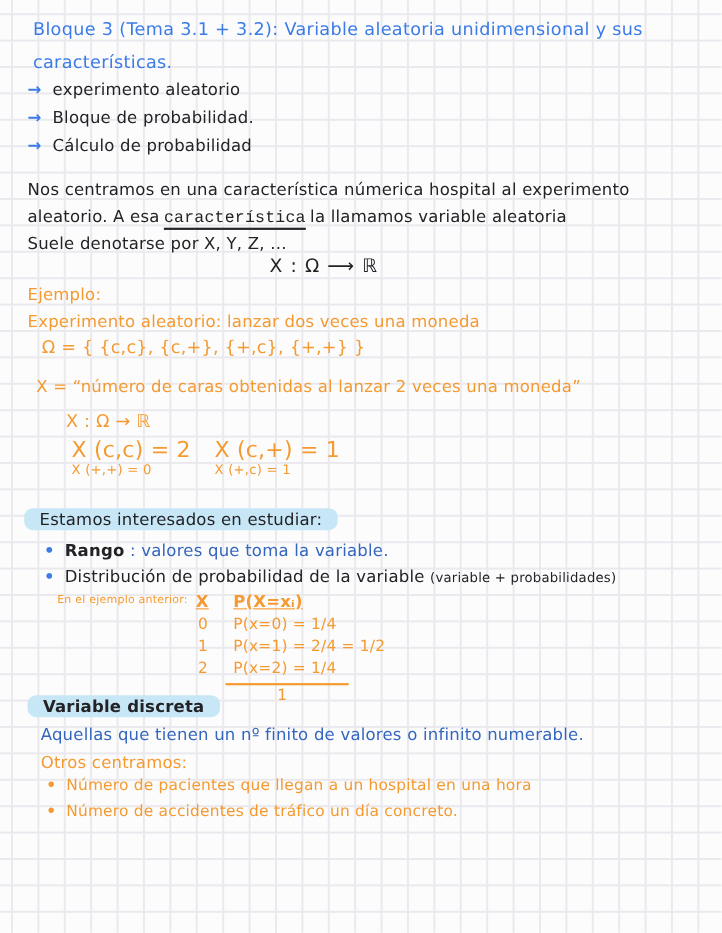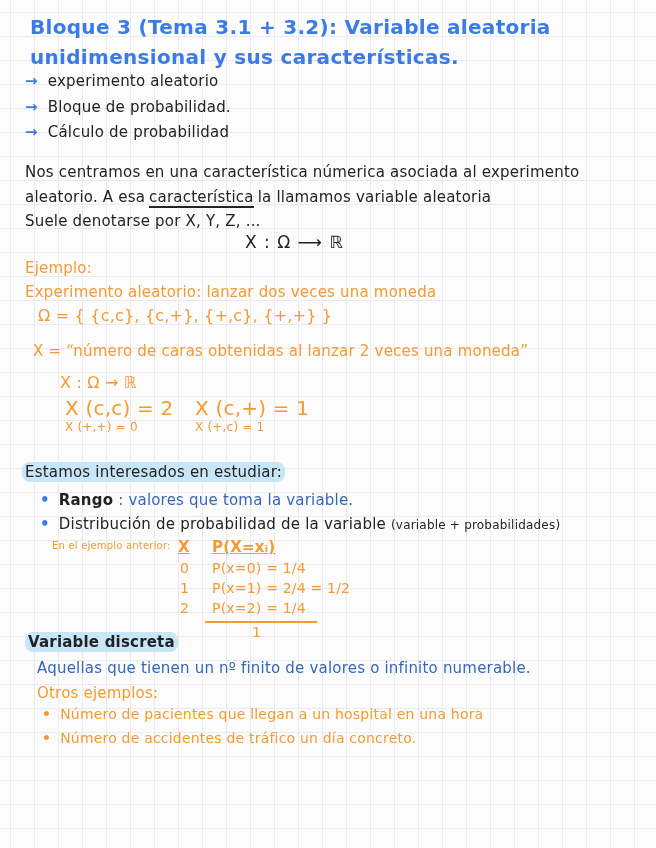--- a/index.html
+++ b/index.html
@@ -17,24 +17,24 @@
       linear-gradient(90deg, #e9e9ee 1.5px, transparent 1.5px);
     background-size:24px 24px;
     background-position:10px 12px;
   }
   .line{position:absolute;white-space:nowrap;font-size:15px;color:#232326;letter-spacing:.2px;}
   .wrapline{position:absolute;white-space:normal;}
   .blue{color:#3a7be5;}
   .dkblue{color:#3566bd;}
   .orange{color:#f59a30;}
   .ink{color:#232326;}
-  .title{font-size:20px;line-height:30px;font-weight:bold;letter-spacing:.3px;}
+  .title{font-size:16px;line-height:30px;font-weight:normal;letter-spacing:.3px;}
   .arrow{color:#3a7be5;font-weight:bold;margin-right:10px;}
-  .u{border-bottom:2px solid #232326;margin:4px 4px;}
-  .hl{background:#c7e6f6;border-radius:8px;padding:1px 3px;}
+  .u{border-bottom:2px solid #232326;margin:4px 4px;font-family:Liberation Mono, monospace;}
+  .hl{background:#c7e6f6;border-radius:8px;padding:1px 14px;}
   .bullet{font-weight:bold;margin-right:9px;}
   .formula{font-size:17px;letter-spacing:1px;}
   .colgap{display:inline-block;min-width:130px;}
   .thead{font-weight:bold;text-decoration:underline;}
   .note{font-size:12px;}
   .sumrule{position:absolute;border-top:2px solid #f59a30;}
 </style>
 </head>
 <body>
 
@@ -45,21 +45,21 @@
   <div class="line" style="top:72px;left:25px">
     <span class="arrow">→</span><span class="ink">experimento aleatorio</span>
   </div>
   <div class="line" style="top:98px;left:25px">
     <span class="arrow">→</span><span class="ink">Bloque de probabilidad.</span>
   </div>
   <div class="line" style="top:123px;left:25px">
     <span class="arrow">→</span><span class="ink">Cálculo de probabilidad</span>
   </div>
 
-  <div class="line ink" style="top:163px;left:25px">Nos centramos en una característica númerica asociada al experimento</div>
+  <div class="line ink" style="top:163px;left:25px">Nos centramos en una característica númerica hospital al experimento</div>
   <div class="line ink" style="top:188px;left:25px">
     <span>aleatorio. A esa</span><span class="u">característica</span><span>la llamamos variable aleatoria</span>
   </div>
   <div class="line ink" style="top:212px;left:25px">Suele denotarse por X, Y, Z, ...</div>
   <div class="line ink formula" style="top:232px;left:245px">X : Ω ⟶ ℝ</div>
 
   <div class="line orange" style="top:259px;left:25px">Ejemplo:</div>
   <div class="line orange" style="top:283px;left:25px">Experimento aleatorio: lanzar dos veces una moneda</div>
   <div class="line orange" style="top:306px;left:38px;font-size:16px">Ω = { {c,c}, {c,+}, {+,c}, {+,+} }</div>
   <div class="line orange" style="top:342px;left:33px">X = “número de caras obtenidas al lanzar 2 veces una moneda”</div>
@@ -94,21 +94,21 @@
   <div class="line orange" style="top:600px;left:180px;font-size:14px">2</div>
   <div class="line orange" style="top:600px;left:212px;font-size:14px">P(x=2) = 1/4</div>
 
   <div class="sumrule" style="top:621px;left:205px;width:112px"></div>
   <div class="line orange" style="top:624px;left:252px;font-size:14px">1</div>
 
   <div class="line dkblue" style="top:659px;left:37px">Aquellas que tienen un nº finito de valores o infinito numerable.</div>
   <div class="line" style="top:633px;left:25px">
     <span class="hl ink" style="font-weight:bold">Variable discreta</span>
   </div>
-  <div class="line orange" style="top:684px;left:37px">Otros ejemplos:</div>
+  <div class="line orange" style="top:684px;left:37px">Otros centramos:</div>
   <div class="line orange" style="top:706px;left:42px;font-size:14px">
     <span class="bullet">•</span><span>Número de pacientes que llegan a un hospital en una hora</span>
   </div>
   <div class="line orange" style="top:730px;left:42px;font-size:14px">
     <span class="bullet">•</span><span>Número de accidentes de tráfico un día concreto.</span>
   </div>
 
 </div>
 
 </body></html>

